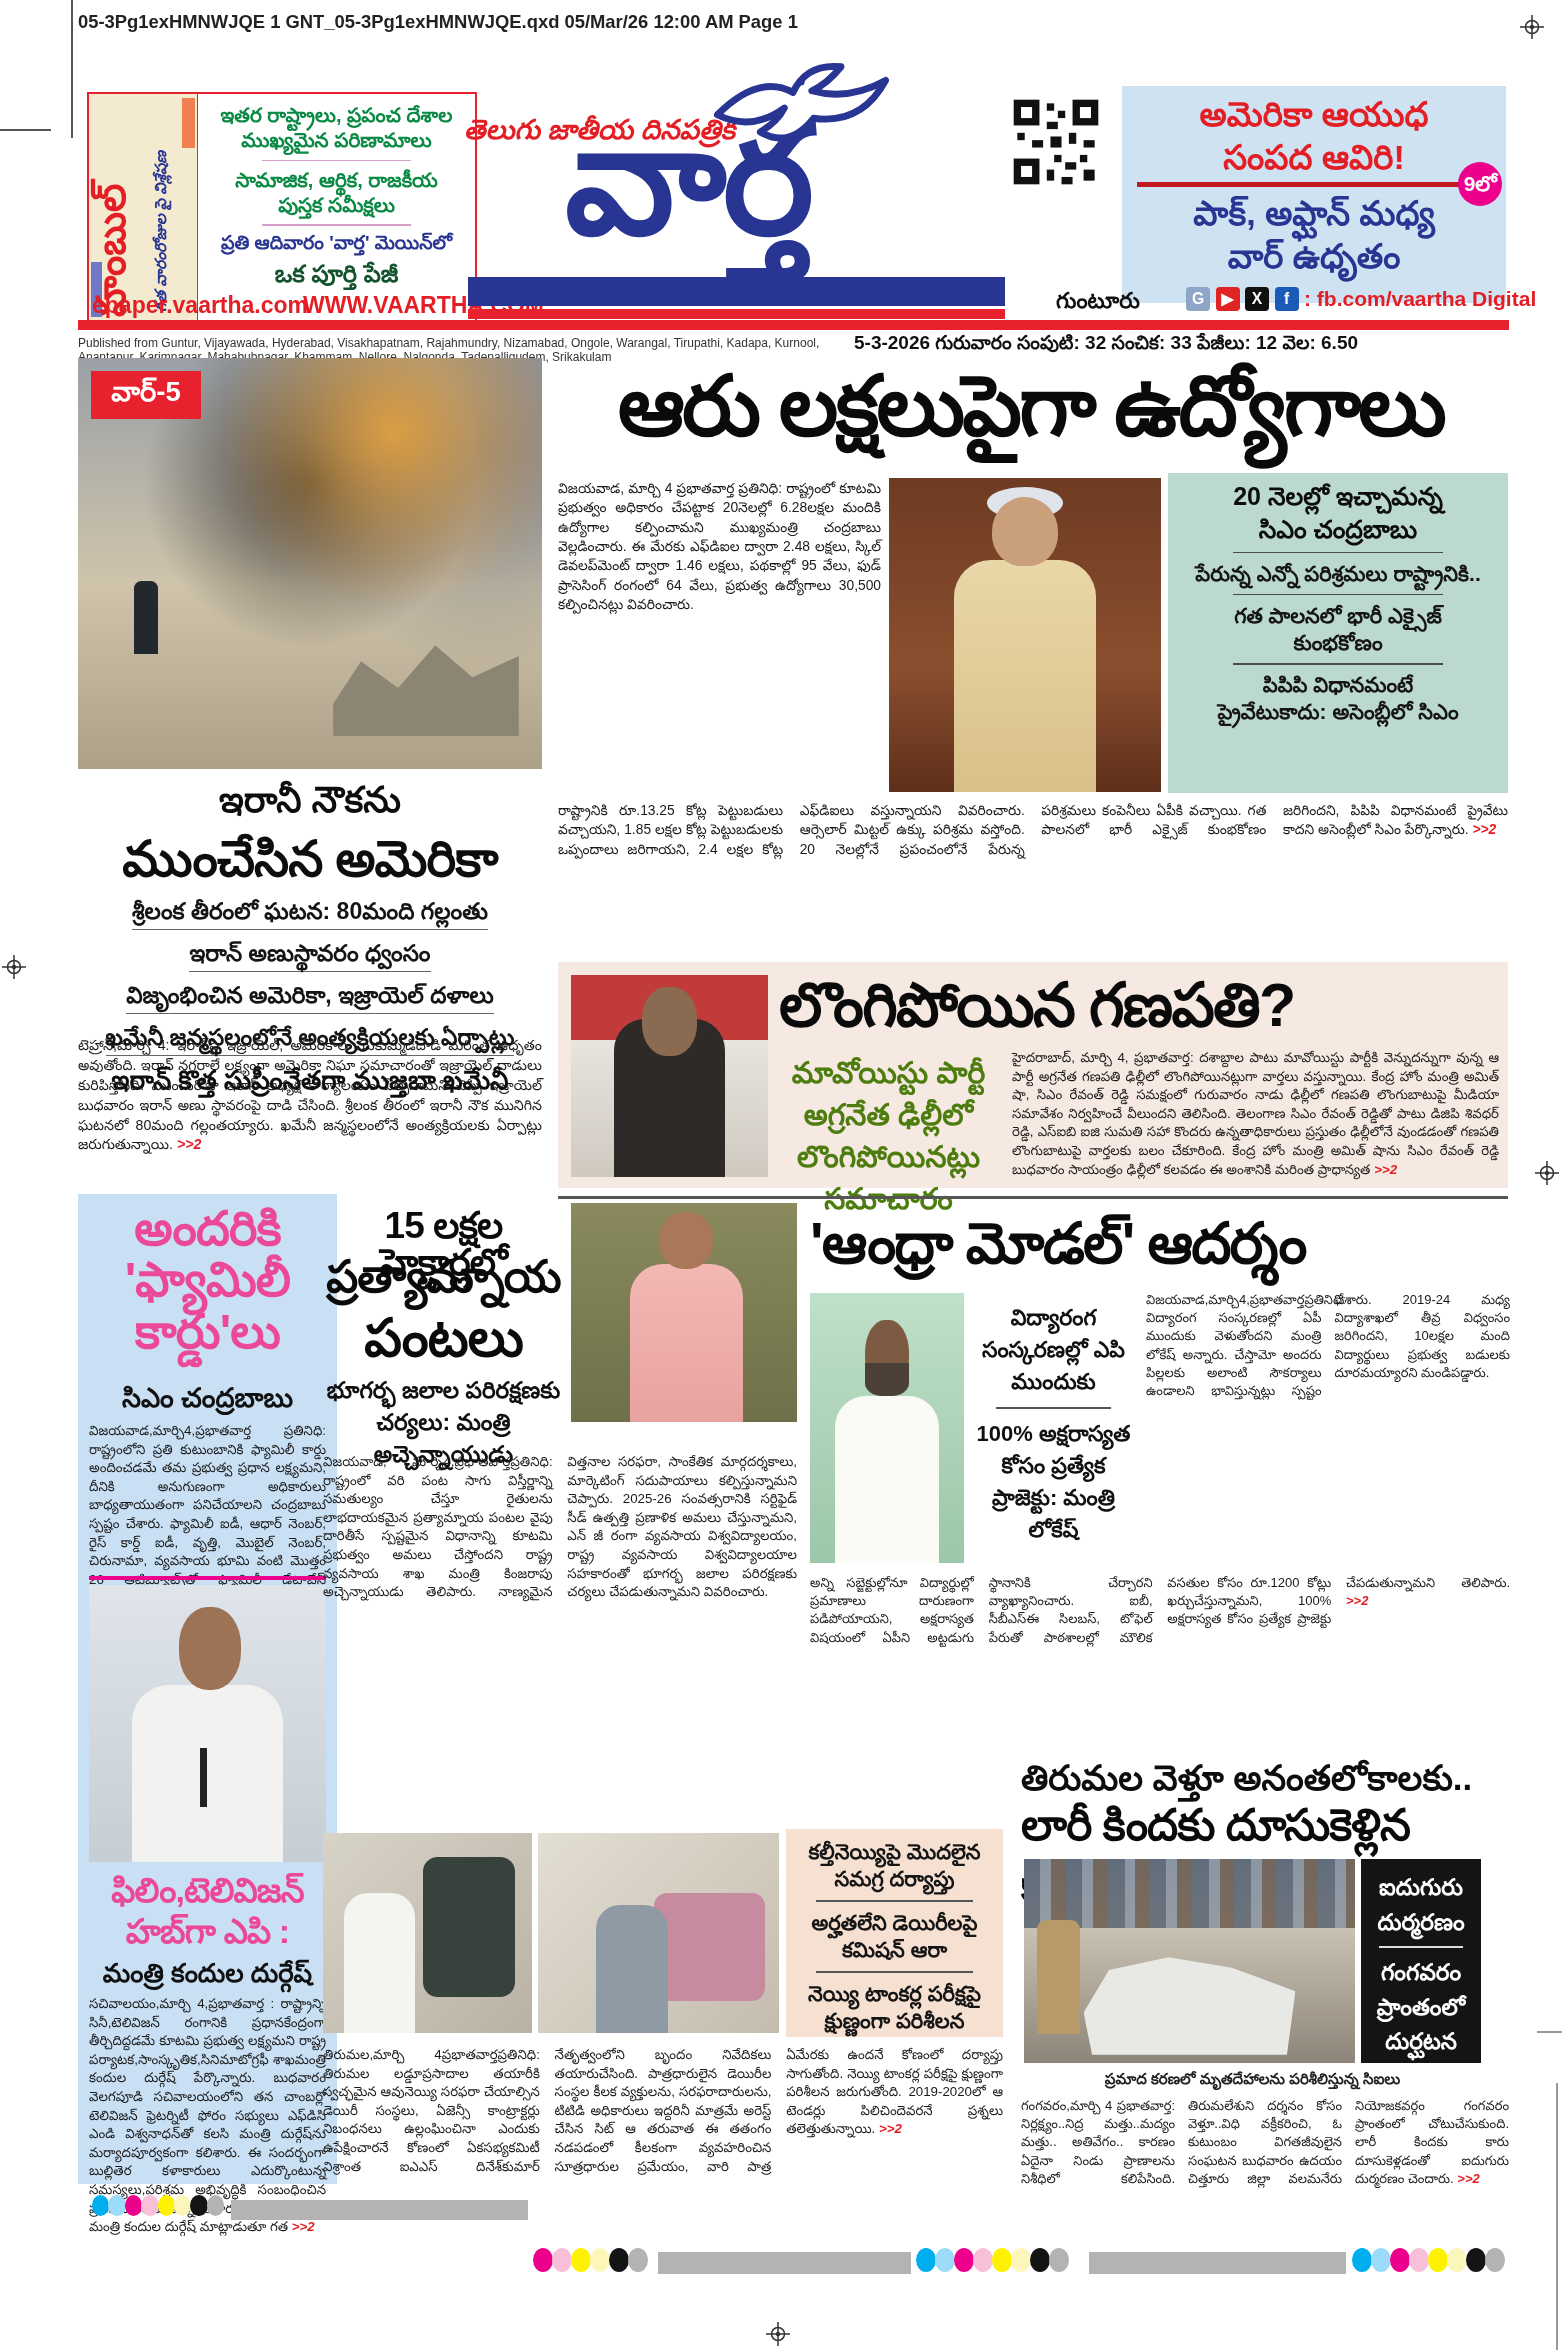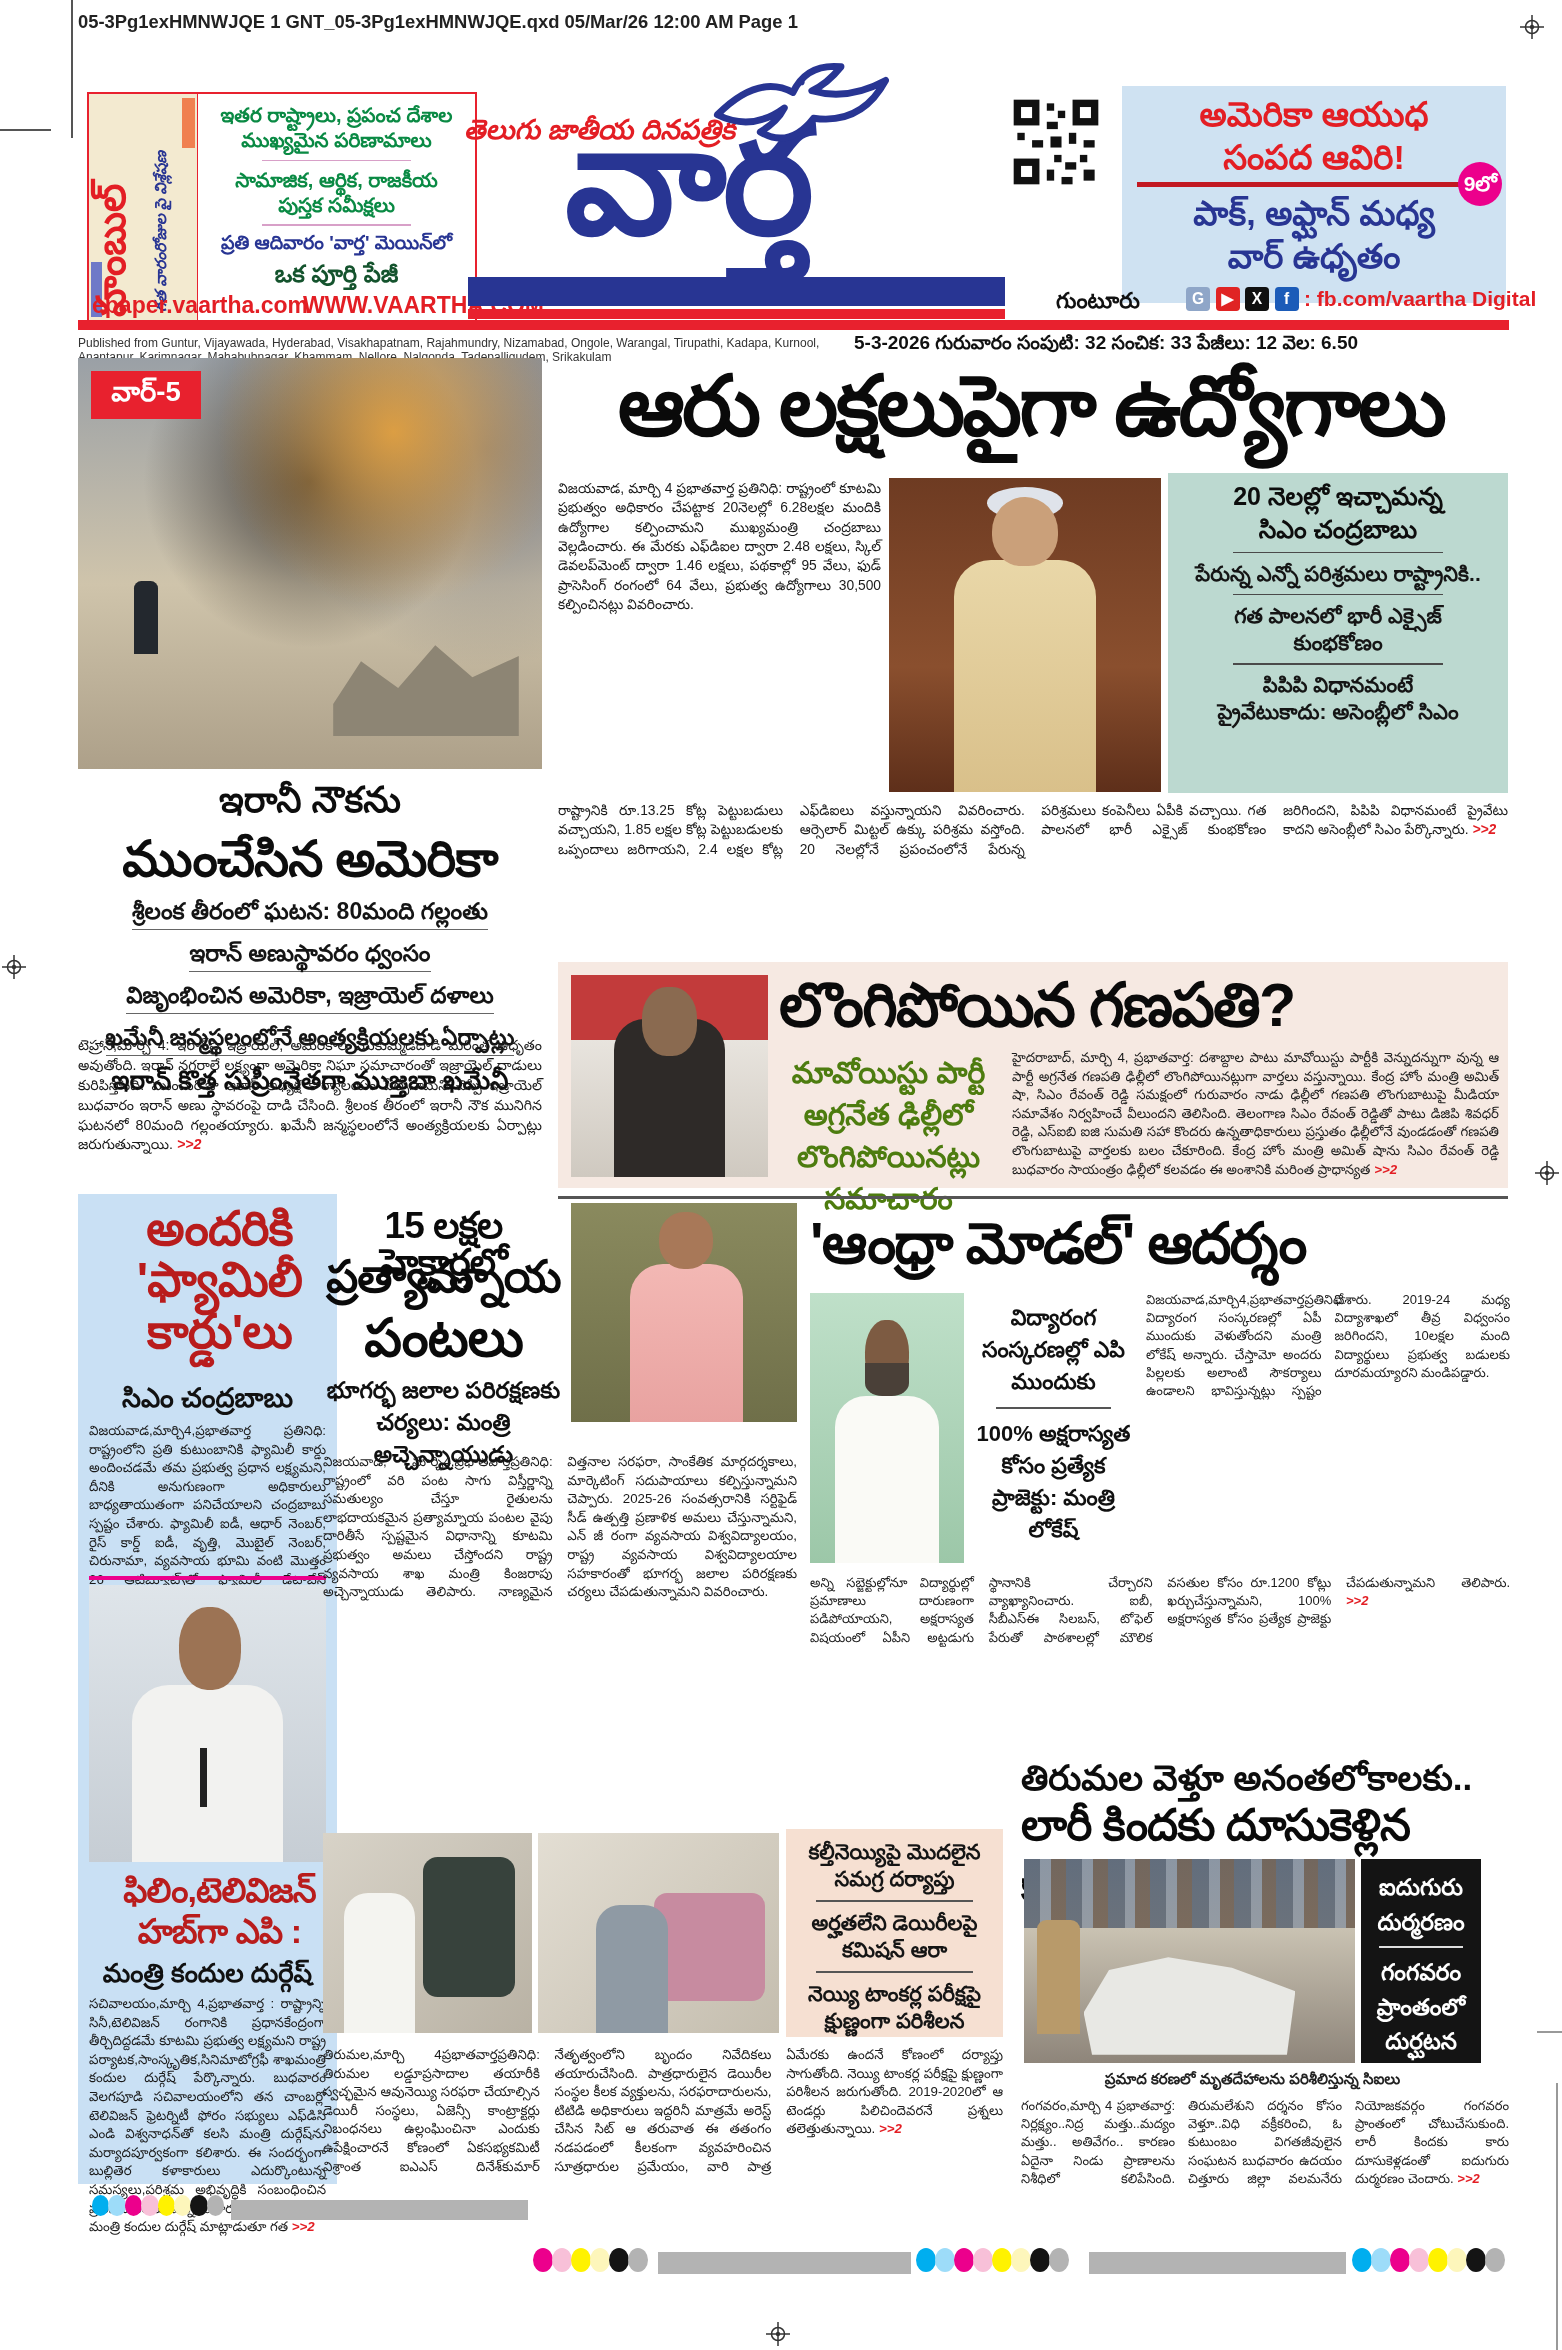--- a/index.html
+++ b/index.html
@@ -106,21 +106,21 @@
   #gana-headline{left:779px;top:970px;width:730px;font-size:61px;font-weight:800;color:#0a0a0a;letter-spacing:-1.8px;}
   #gana-sub{left:782px;top:1052px;width:213px;text-align:center;font-size:30px;font-weight:700;line-height:1.4;color:#4d7c0f;}
   #gana-body{left:1012px;top:1049px;width:487px;height:134px;font-size:13.3px;}
   #rule-under-gana{left:558px;top:1196px;width:950px;height:2.8px;background:#555;}
 
   
   #left-panel{left:78px;top:1194px;width:259px;height:990px;background:#c9e0f4;}
   #fam-h0{left:78px;top:1205px;width:259px;font-size:48px;}
   #fam-h1{left:78px;top:1256px;width:259px;font-size:48px;}
   #fam-h2{left:78px;top:1308px;width:259px;font-size:48px;}
-  .fam-h{font-weight:800;color:#b91c1c;text-align:center;line-height:1;letter-spacing:-0.9px;padding-left:12px;}
+  .fam-h{font-weight:800;color:#ec4899;text-align:center;line-height:1;letter-spacing:-0.9px;}
   #fam-sub{left:78px;top:1383px;width:259px;font-size:27px;font-weight:700;text-align:center;color:#111;}
   #fam-body{left:89px;top:1422px;width:237px;height:145px;font-size:13.3px;}
   #fam-div{left:89px;top:1576px;width:237px;height:3.7px;background:#ec008c;}
   #kandula-photo{left:89px;top:1585px;width:237px;height:277px;
      background:linear-gradient(180deg,#dfe5ea,#c6cdd4);}
   .kan-fig{position:absolute;left:18%;bottom:0;width:64%;height:64%;background:#f2f2f0;border-radius:37px 37px 0 0;}
   .kan-head{position:absolute;left:38%;top:8%;width:26%;height:30%;background:#9c7354;border-radius:46%;}
   .kan-mic{position:absolute;left:47%;bottom:20%;width:6.4px;height:59px;background:#222;}
   #film-h1{left:78px;top:1873px;width:259px;font-size:34px;}
   #film-h2{left:78px;top:1914px;width:259px;font-size:34px;}

